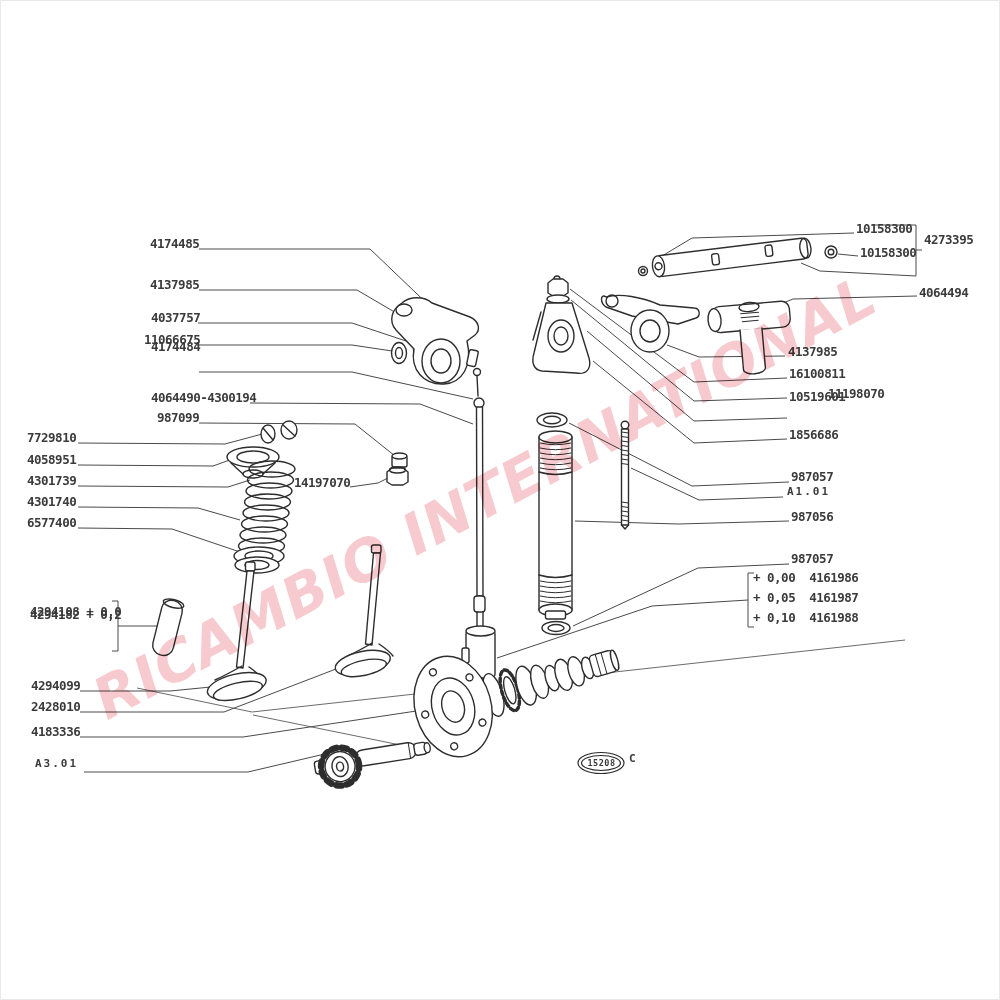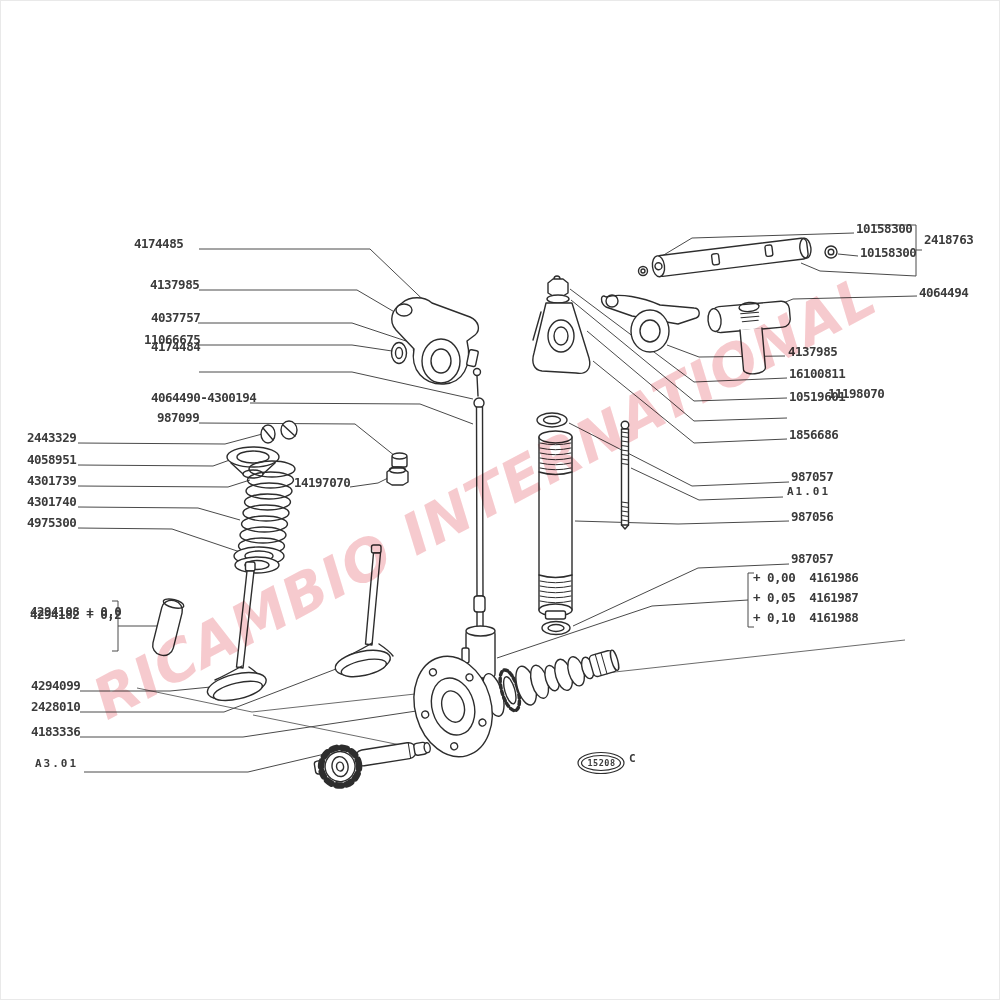--- a/index.html
+++ b/index.html
@@ -262,42 +262,42 @@
         <ellipse cx="339" cy="761" rx="3.5" ry="4.5" fill="none"></ellipse>
       </g>
 
       <g fill="none" stroke-width="1.2">
         <ellipse cx="601" cy="763" rx="23" ry="10.5"></ellipse>
         <ellipse cx="601" cy="763" rx="19.5" ry="7.5"></ellipse>
       </g>
     </g>
   </svg>
 
-  <div class="lbl" style="left:134px;top:237px">4174485</div>
+  <div class="lbl" style="left:150px;top:237px">4174485</div>
   <div class="lbl" style="left:150px;top:278px">4137985</div>
   <div class="lbl" style="left:151px;top:311px">4037757</div>
   <div class="lbl" style="left:144px;top:333px">11066675</div>
   <div class="lbl" style="left:151px;top:340px">4174484</div>
   <div class="lbl" style="left:151px;top:391px">4064490-4300194</div>
   <div class="lbl" style="left:157px;top:411px">987099</div>
-  <div class="lbl" style="left:27px;top:431px">2443329</div>
+  <div class="lbl" style="left:27px;top:431px">7729810</div>
   <div class="lbl" style="left:27px;top:453px">4058951</div>
   <div class="lbl" style="left:27px;top:474px">4301739</div>
   <div class="lbl" style="left:27px;top:495px">4301740</div>
-  <div class="lbl" style="left:27px;top:516px">4975300</div>
+  <div class="lbl" style="left:27px;top:516px">6577400</div>
   <div class="lbl" style="left:30px;top:605px">4294108 + 0,0</div>
   <div class="lbl" style="left:30px;top:608px">4294182 + 0,2</div>
   <div class="lbl" style="left:31px;top:679px">4294099</div>
   <div class="lbl" style="left:31px;top:700px">2428010</div>
   <div class="lbl" style="left:31px;top:725px">4183336</div>
   <div class="lbl lbl-ref" style="left:35px;top:757px">A3.01</div>
   <div class="lbl" style="left:294px;top:476px">14197070</div>
   <div class="lbl" style="left:856px;top:222px">10158300</div>
   <div class="lbl" style="left:860px;top:246px">10158300</div>
-  <div class="lbl" style="left:924px;top:233px">2418763</div>
+  <div class="lbl" style="left:924px;top:233px">4273395</div>
   <div class="lbl" style="left:919px;top:286px">4064494</div>
   <div class="lbl" style="left:788px;top:345px">4137985</div>
   <div class="lbl" style="left:789px;top:367px">16100811</div>
   <div class="lbl" style="left:828px;top:387px">11198070</div>
   <div class="lbl" style="left:789px;top:390px">10519601</div>
   <div class="lbl" style="left:789px;top:428px">1856686</div>
   <div class="lbl" style="left:791px;top:470px">987057</div>
   <div class="lbl lbl-ref" style="left:787px;top:485px">A1.01</div>
   <div class="lbl" style="left:791px;top:510px">987056</div>
   <div class="lbl" style="left:791px;top:552px">987057</div>

